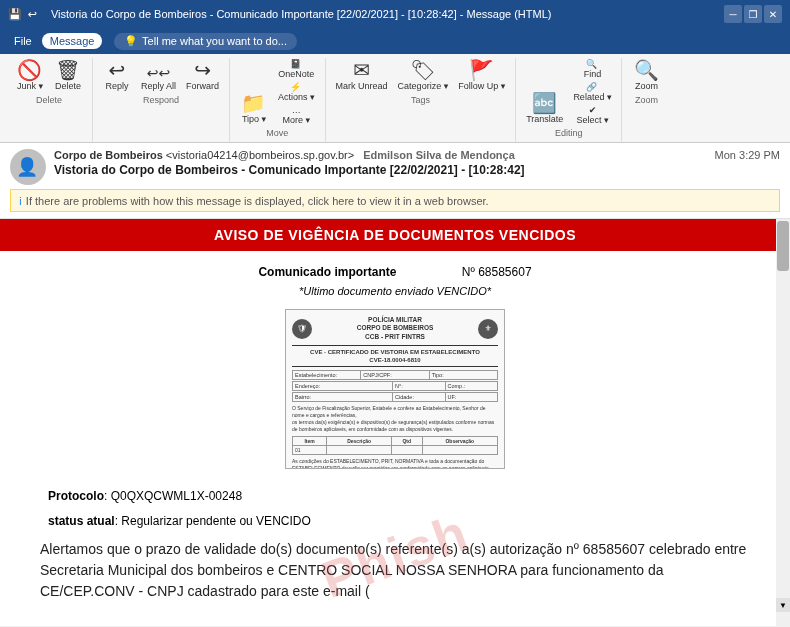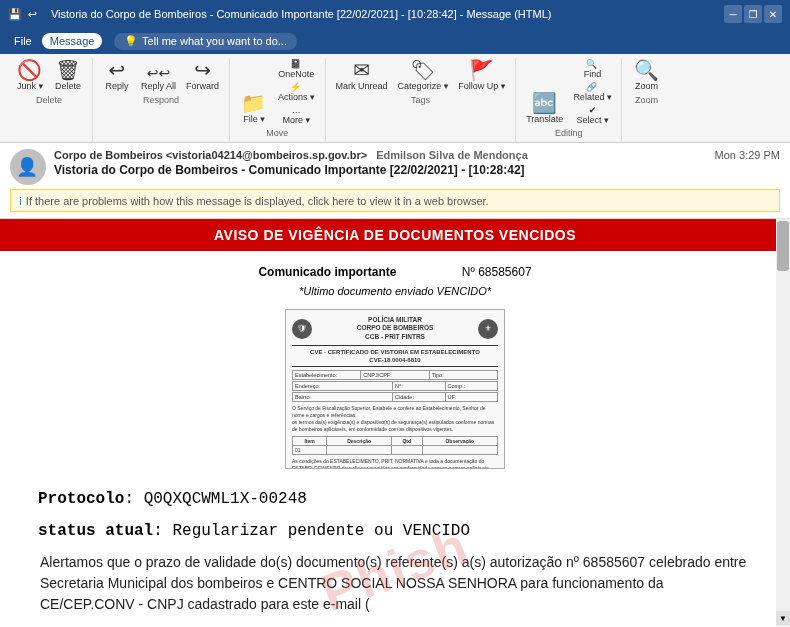--- a/index.html
+++ b/index.html
@@ -247,24 +247,23 @@
       border-collapse: collapse;
       font-size: 5px;
       margin: 2px 0;
     }
     .doc-table td, .doc-table th {
       border: 1px solid #999;
       padding: 1px 2px;
     }
 
     .info-field {
-      margin: 6px 18px;
-      font-size: 16px;
+      margin: 6px 28px;
+      font-size: 12px;
       line-height: 1.6;
-      font-family: Liberation Mono, monospace;
     }
     .info-field .lbl { font-weight: bold; }
     .info-value { display: inline; }
 
     .bottom-text {
       margin: 8px 20px 4px;
       font-size: 14px;
       color: #222;
       line-height: 1.5;
     }
@@ -346,21 +345,21 @@
         <span>Forward</span>
       </button>
     </div>
     <div class="ribbon-group-label">Respond</div>
   </div>
 
   <div class="ribbon-group">
     <div class="ribbon-buttons">
       <button class="rb-btn">
         <span class="icon">📁</span>
-        <span>File ▾</span>
+        <span>Tipo ▾</span>
       </button>
       <div class="rb-col">
         <button class="rb-btn-sm">
           <span>📓</span>
           <span>OneNote</span>
         </button>
         <button class="rb-btn-sm">
           <span>⚡</span>
           <span>Actions ▾</span>
         </button>
@@ -425,21 +424,21 @@
     <div class="ribbon-group-label">Zoom</div>
   </div>
 </div>
 
 <div class="email-header">
   <div class="email-from-row">
     <div class="avatar">👤</div>
     <div class="email-meta">
       <div class="email-from">
         <span>Corpo de Bombeiros</span>
-        <span style="font-weight:bold;"> &lt;vistoria04214@bombeiros.sp.gov.br&gt;</span>
+        <span style="font-weight:normal;"> &lt;vistoria04214@bombeiros.sp.gov.br&gt;</span>
         <span style="color:#666; margin-left:6px;">Edmilson Silva de Mendonça</span>
       </div>
       <div class="email-subject">Vistoria do Corpo de Bombeiros - Comunicado Importante [22/02/2021] - [10:28:42]</div>
     </div>
     <div class="email-date">Mon 3:29 PM</div>
   </div>
   <div class="info-bar">
     <span style="color:#1e88e5;">ℹ</span>
     <span>If there are problems with how this message is displayed, click here to view it in a web browser.</span>
   </div>

